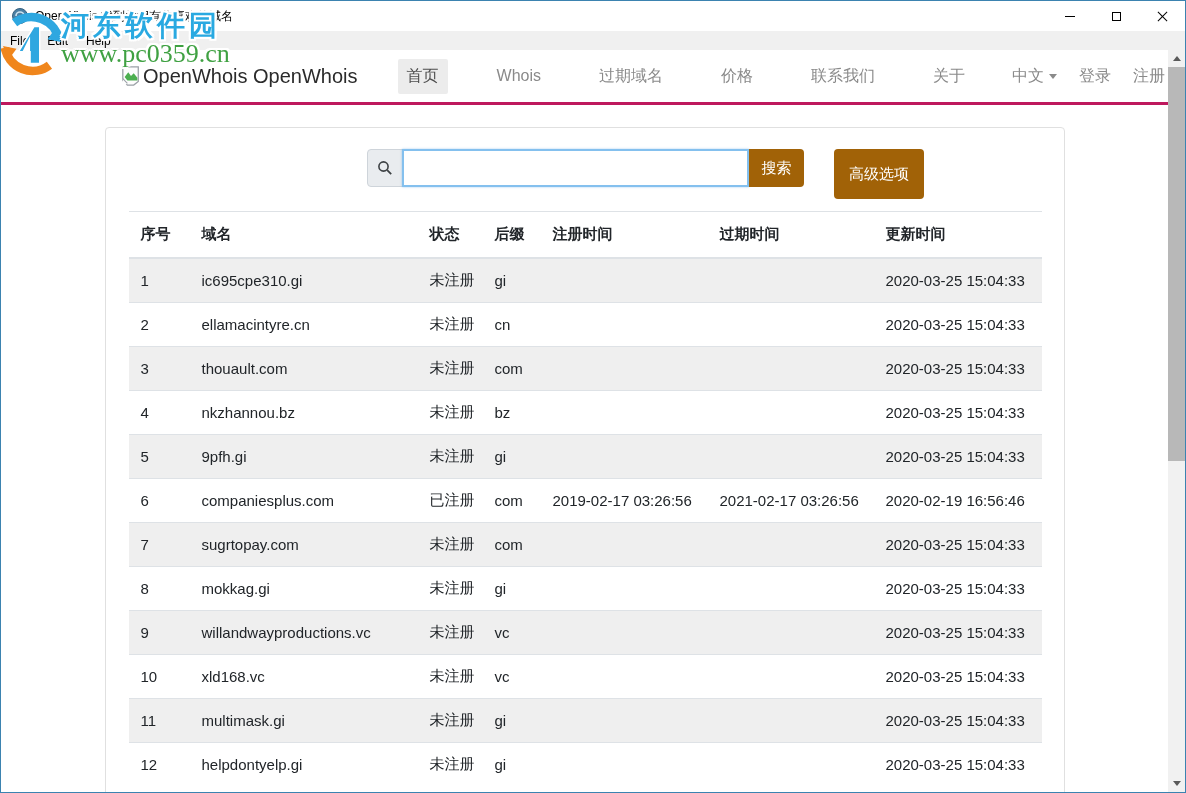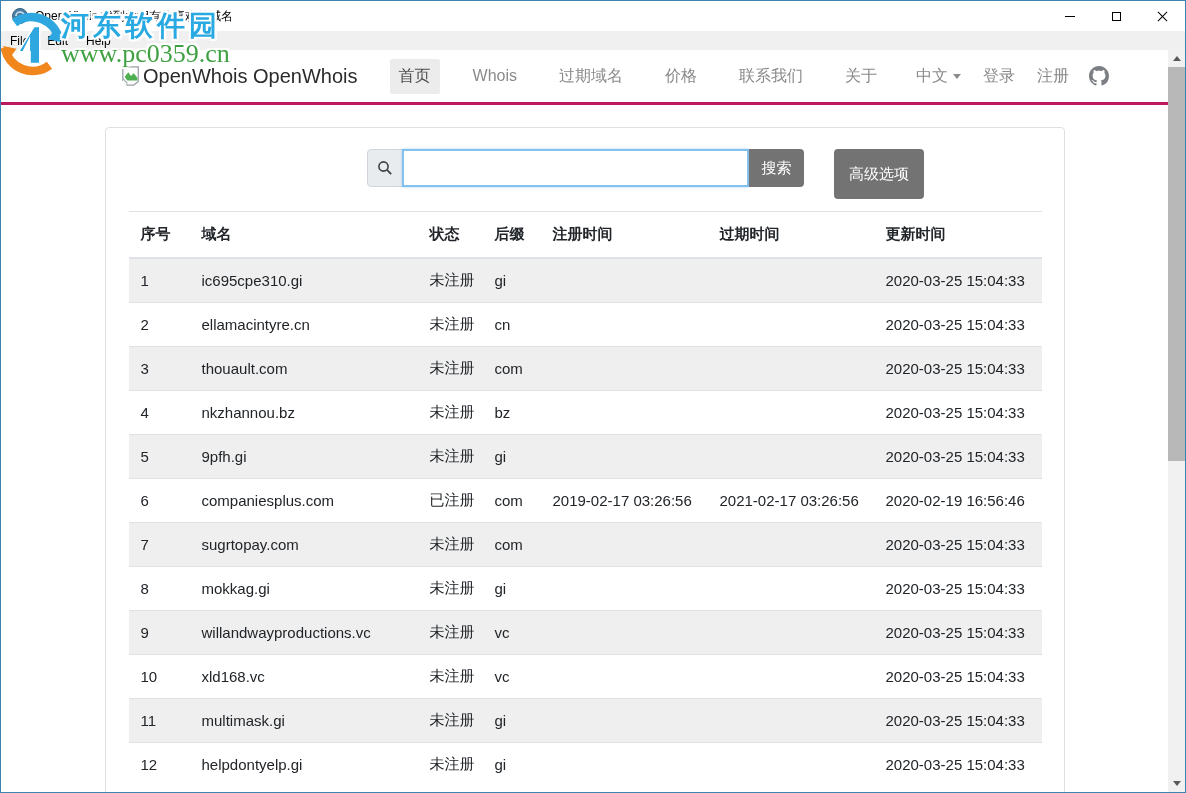--- a/index.html
+++ b/index.html
@@ -27,34 +27,34 @@
 
   
   .webview { position:relative; height:742px; background:#fff; overflow:hidden; }
   .page { margin-right:17px; height:100%; overflow:hidden; }
 
   
   .navbar { height:55px; background:#fff; border-bottom:3px solid #be185d; display:flex; align-items:center; padding:0 127px 0 119px; }
   .brand { display:flex; align-items:center; font-size:20px; color:#2b2b2b; white-space:nowrap; }
   .broken-img { width:22px; height:20px; margin-right:1px; }
   .nav-links { display:flex; align-items:center; margin-left:20px; }
-  .nav-link { font-size:16px; color:#8a8a8a; padding:7px 9px; margin:0 12px; border-radius:2px; text-decoration:none; white-space:nowrap; }
+  .nav-link { font-size:16px; color:#8a8a8a; padding:7px 9px; margin:0 20px; border-radius:2px; text-decoration:none; white-space:nowrap; }
   .nav-link.active { background:#ececec; color:#4d4d4d; }
   .nav-right { margin-left:auto; display:flex; align-items:center;text-align:right; }
   .nav-right .nav-link { margin:0 0 0 14px; padding:7px 4px; }
   .caret { display:inline-block; width:0; height:0; border-left:4px solid transparent; border-right:4px solid transparent; border-top:5px solid #8a8a8a; margin-left:5px; vertical-align:middle; }
   .gh-icon { width:20px; height:20px; margin-left:16px; fill:#7b7f83; }
 
   
   .content { padding-top:22px; }
   .card { width:960px; margin:0 auto; background:#fff; border:1px solid #e0e0e0; border-radius:4px; min-height:700px; }
   .search-row { display:flex; justify-content:center; align-items:flex-start; padding:21px 0 0 122px; }
   .input-prepend { width:36px; height:38px; background:#e9ecef; border:1px solid #ced4da; border-radius:4px 0 0 4px; display:flex; align-items:center; justify-content:center; }
   .search-input { width:347px; height:38px; border:2px solid #84c0ee; box-shadow:0 0 2px rgba(80,160,230,.5); padding:0 10px; font-size:15px; outline:none; margin-left:-1px; }
-  .btn { border:none; background:#737373; color:#fff; font-size:15px; cursor:pointer; font-family:inherit; }
+  .btn { border:none; background:#a16207; color:#fff; font-size:15px; cursor:pointer; font-family:inherit; }
   .btn-search { width:55px; height:38px; border-radius:0 4px 4px 0; }
   .btn-advanced { width:90px; height:50px; border-radius:4px; margin-left:30px; }
 
   
   .table-wrap { margin:12px 23px 0 23px; }
   table { width:913px; border-collapse:collapse; table-layout:fixed; font-size:15px; color:#212529; }
   th { text-align:left; font-weight:bold; padding:13px 12px; border-top:1px solid #dee2e6; border-bottom:2px solid #dee2e6; white-space:nowrap; }
   td { text-align:left; padding:12px; border-top:1px solid #dee2e6; white-space:nowrap; overflow:hidden; }
   tbody tr:nth-child(odd) { background:#efefef; }
 

